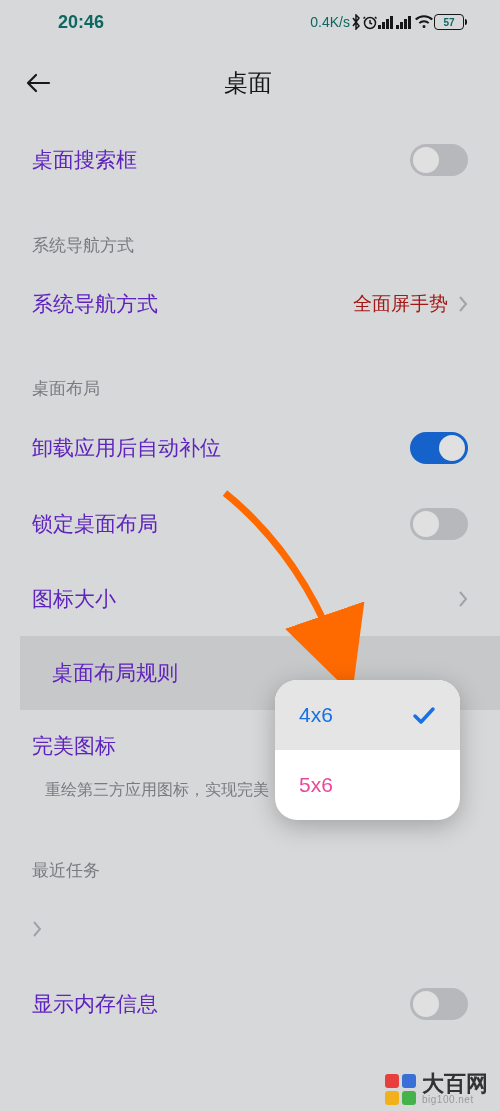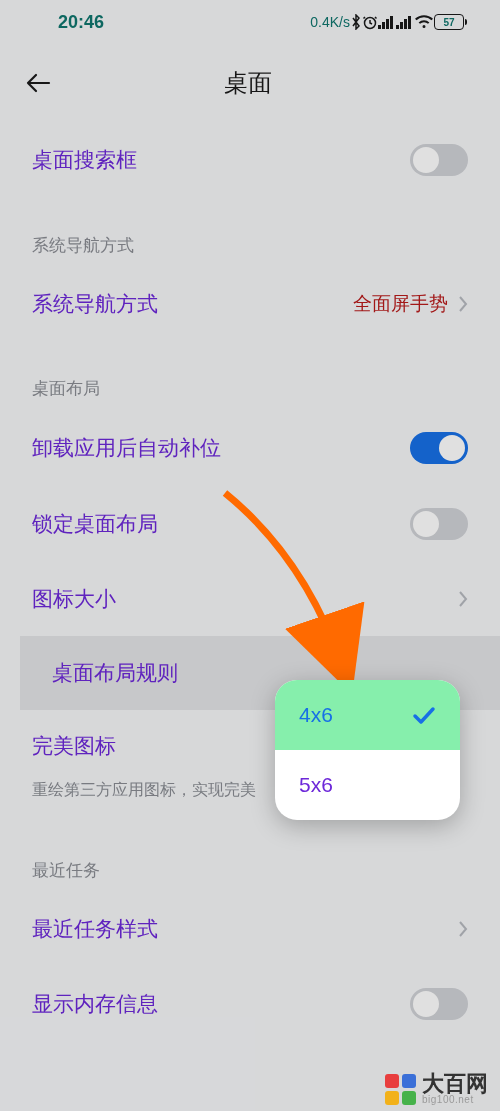--- a/index.html
+++ b/index.html
@@ -39,21 +39,21 @@
   }
 
   
   .row {
     display: flex; align-items: center; justify-content: space-between;
     padding: 22px 32px;
     min-height: 74px;
   }
   .row.highlight { background: #e3e4e6; margin-left: 20px; }
   .row .label { font-size: 21px; font-weight: 500; color: #6d28d9; }
-  .row .sublabel { font-size: 16px; color: #8a8d93; margin-top: 4px; }
+  .row .sublabel { font-size: 16px; color: #8a8d93; margin-top: 4px; margin-left: 13px; }
   .row .right { display: flex; align-items: center; gap: 10px; }
   .row .value { font-size: 19px; color: #b91c1c; }
   .chevron { width: 10px; height: 18px; }
   .section-header {
     padding: 36px 32px 10px 32px;
     font-size: 17px; color: #8a8d93;
   }
 
   
   .toggle {
@@ -79,22 +79,22 @@
     box-shadow: 0 6px 24px rgba(0,0,0,0.25);
     overflow: hidden;
     z-index: 30;
   }
   .popup-item {
     height: 70px;
     display: flex; align-items: center; justify-content: space-between;
     padding: 0 24px;
     font-size: 21px; font-weight: 500;
   }
-  .popup-item.selected { background: #86efac; color: #1770e6; }
-  .popup-item.unselected { color: #6d28d9; }
+  .popup-item.selected { background: #e5e5e5; color: #1770e6; }
+  .popup-item.unselected { color: #ec4899; }
   .check { color: #1770e6; }
 
   
   .arrow-svg {
     position: absolute;
     top: 488px; left: 215px;
     z-index: 25;
     pointer-events: none;
   }
 
@@ -207,21 +207,20 @@
 </div>
 
 <div class="row" style="align-items:flex-start; flex-direction:column; gap:16px;">
   <span class="label">完美图标</span>
   <span class="sublabel">重绘第三方应用图标，实现完美</span>
 </div>
 
 <div class="section-header">最近任务</div>
 
 <div class="row">
-  <span class="label">最近任务样式</span>
   <div class="right">
     <svg class="chevron" viewBox="0 0 10 18" stroke="#b7bac0" stroke-width="2" fill="none">
         <path d="M2 2l6 7-6 7"></path>
       </svg>
   </div>
 </div>
 
 <div class="row">
   <span class="label">显示内存信息</span>
   <div class="toggle off"></div>

